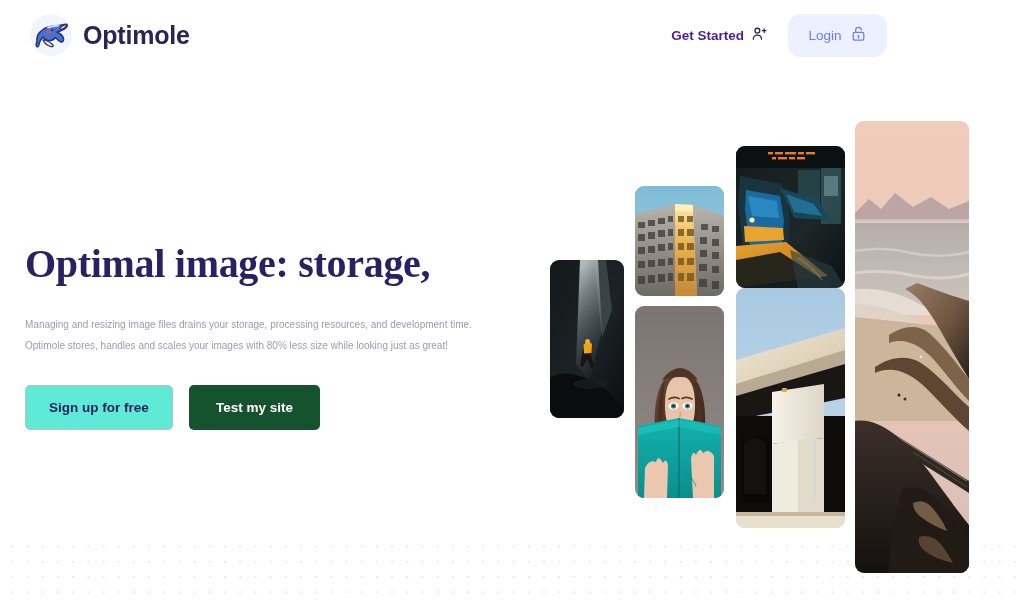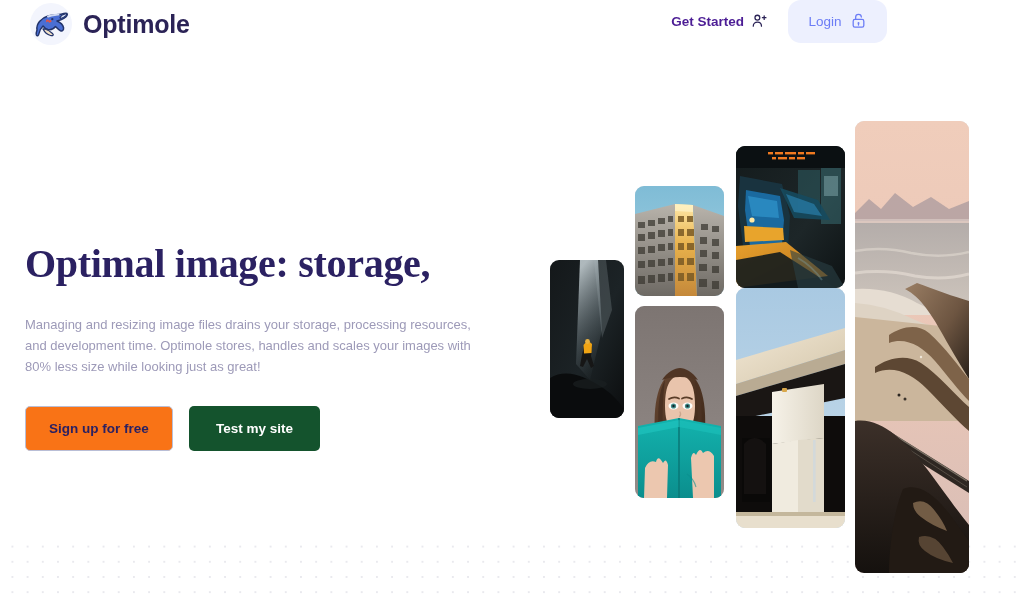--- a/index.html
+++ b/index.html
@@ -22,21 +22,21 @@
     background-image: radial-gradient(#e9e9ee 1px, transparent 1.2px);
     background-size: 15.2px 15.2px;
     background-position: 20px 3px;
     z-index: 0;
   }
 
   
   .header {
     position: absolute; left: 0; top: 0;
     width: 944px; height: 70px;
-    display: flex; align-items: flex-start;
+    display: flex; align-items: center;
     z-index: 5;
   }
   .brand {
     display: flex; align-items: center; gap: 8px;
     margin-left: 27px;
     cursor: pointer;
   }
   .brand-mark {
     width: 48px; height: 48px;
     position: relative;
@@ -105,37 +105,37 @@
   .hero-title {
     font-family: "Liberation Serif", serif;
     font-weight: bold;
     font-size: 40px;
     line-height: 51px;
     color: #2b2162;
     letter-spacing: -0.3px;
     margin-bottom: 25px;
   }
   .hero-sub {
-    font-size: 13px;
+    font-size: 10px;
     line-height: 21px;
     color: #9d9ab8;
     width: 448px;
     margin-bottom: 29px;
   }
   .hero-actions { display: flex; align-items: center; gap: 16px; }
   .btn {
     display: flex; align-items: center; justify-content: center;
     font-size: 13.5px; font-weight: bold;
     border-radius: 5px;
     cursor: pointer;
     height: 45px;
   }
   .btn-outline {
     width: 148px;
-    background: #f97316;
+    background: #5eead4;
     border: 1.3px solid #b9bed6;
     color: #2b2162;
   }
   .btn-primary {
     width: 131px;
     background: #14532d;
     color: #fff;
     border: none;
   }
 

